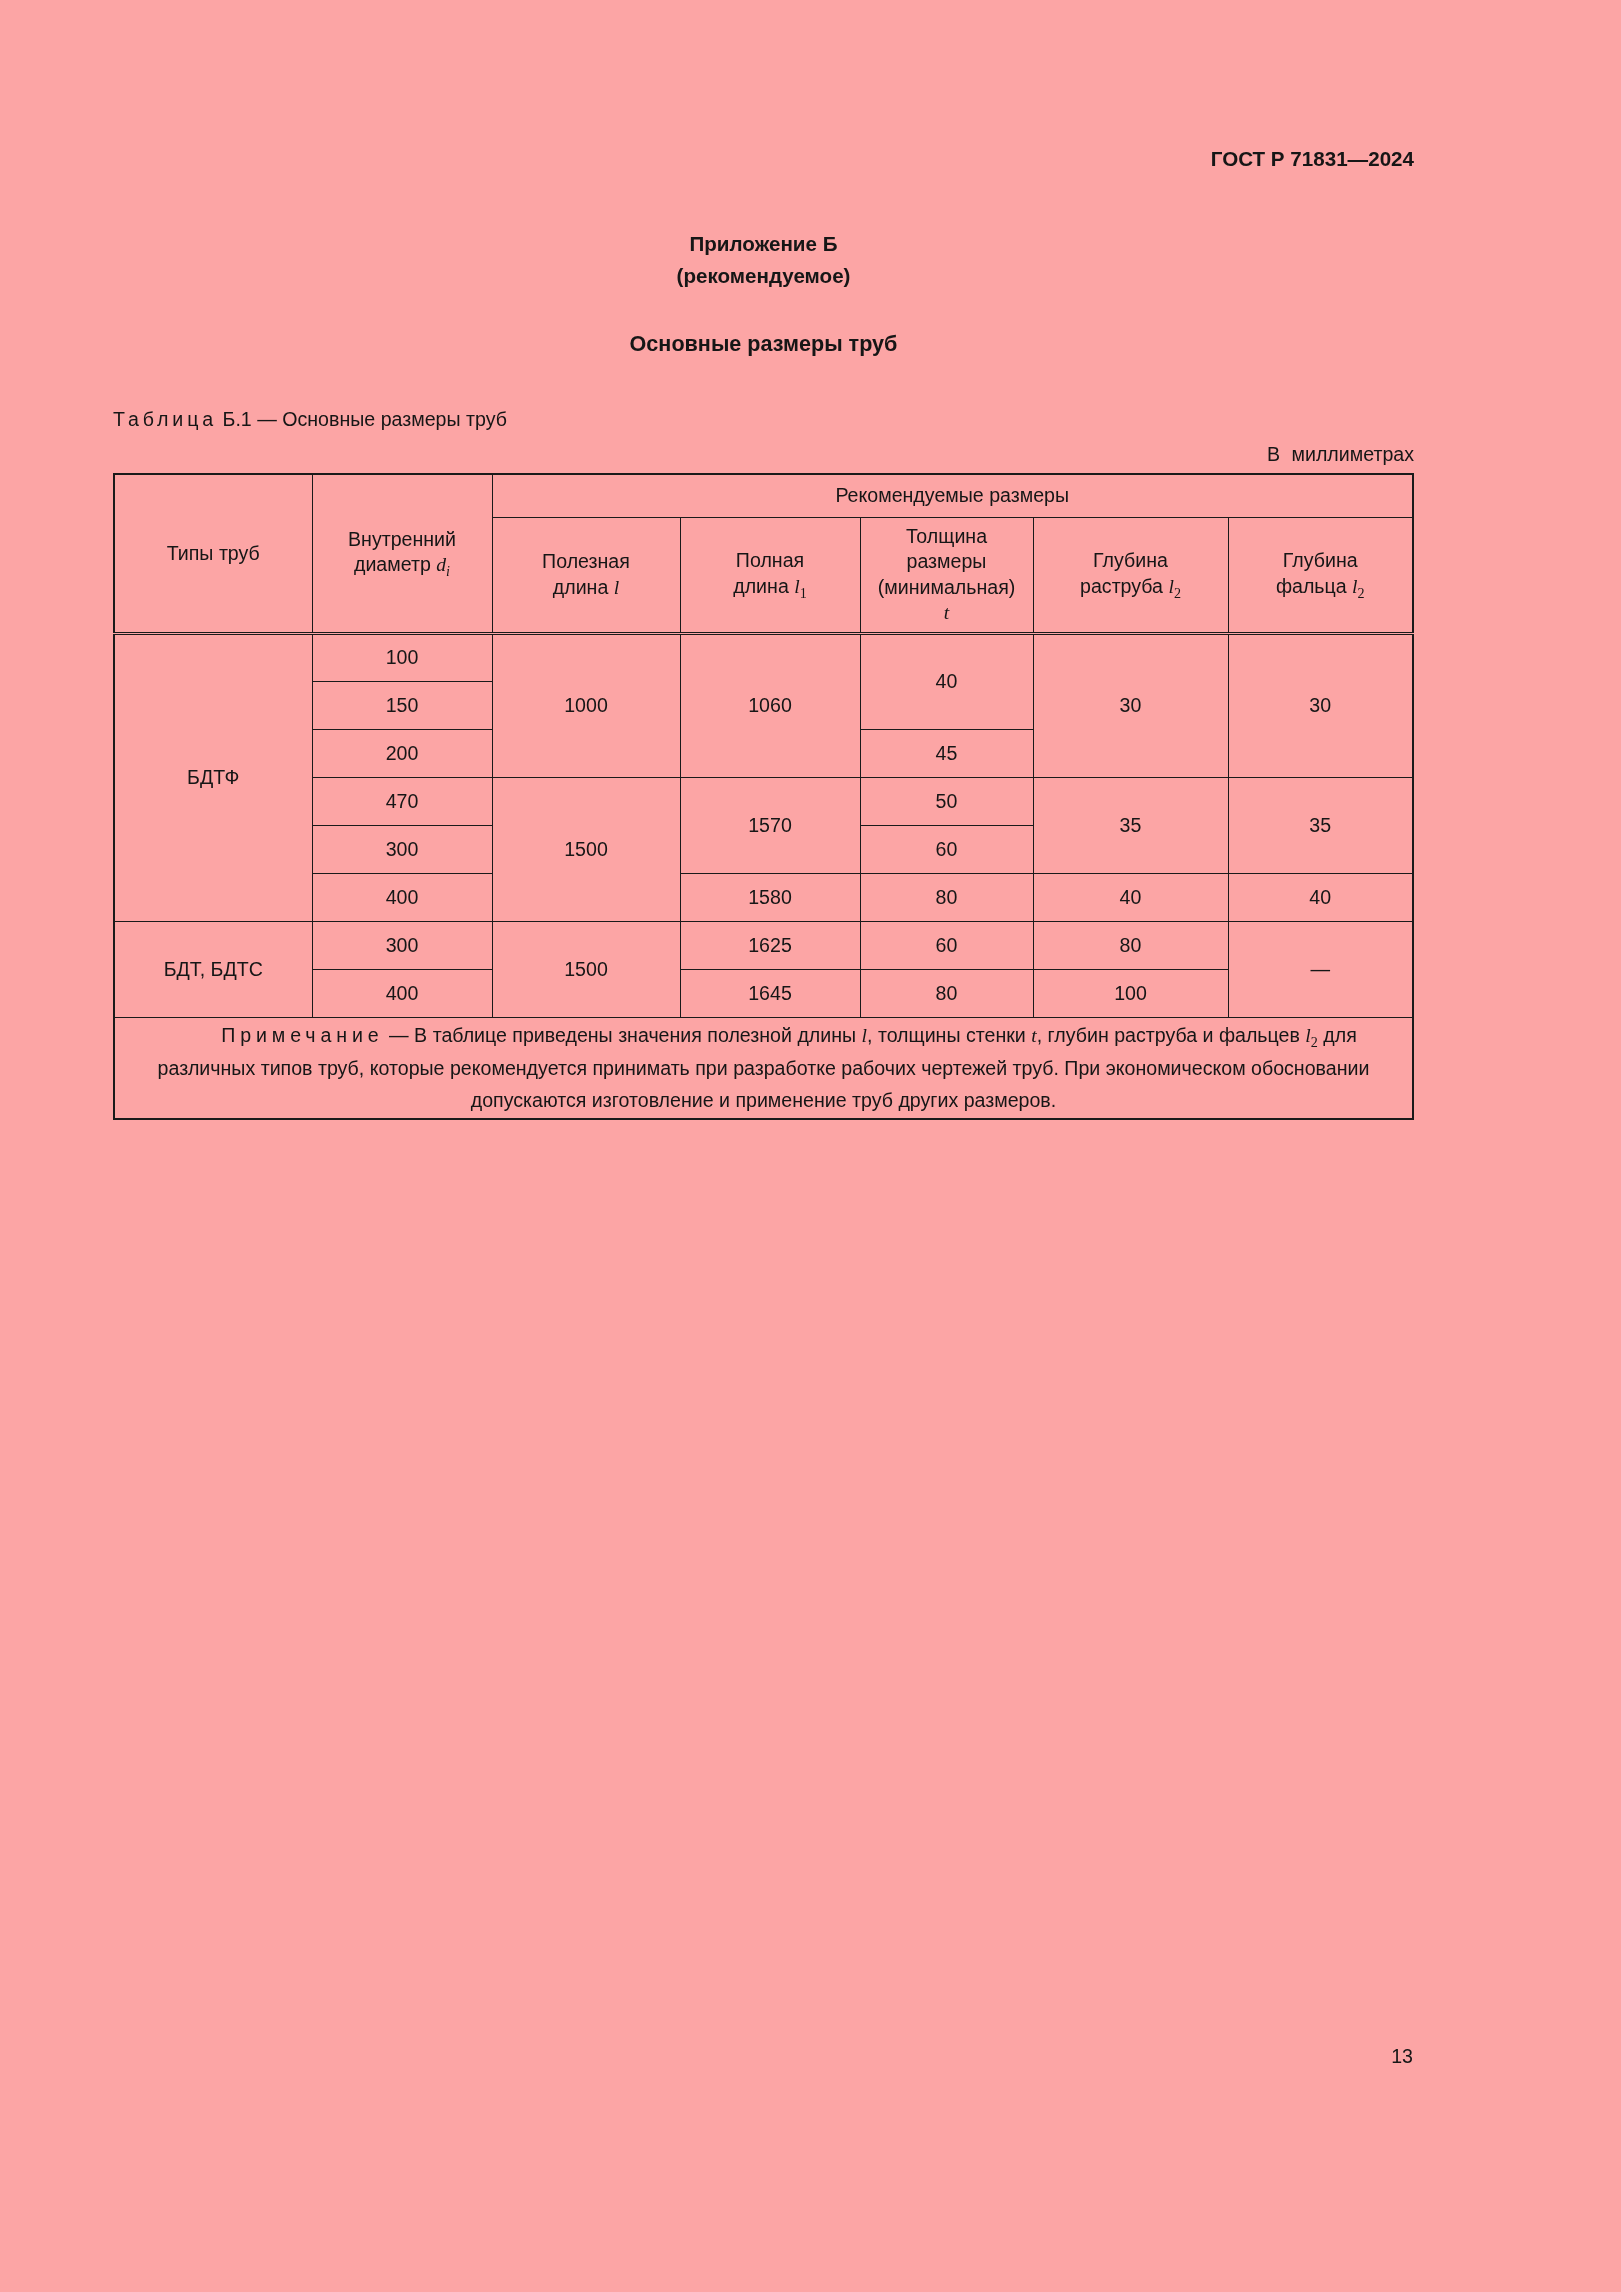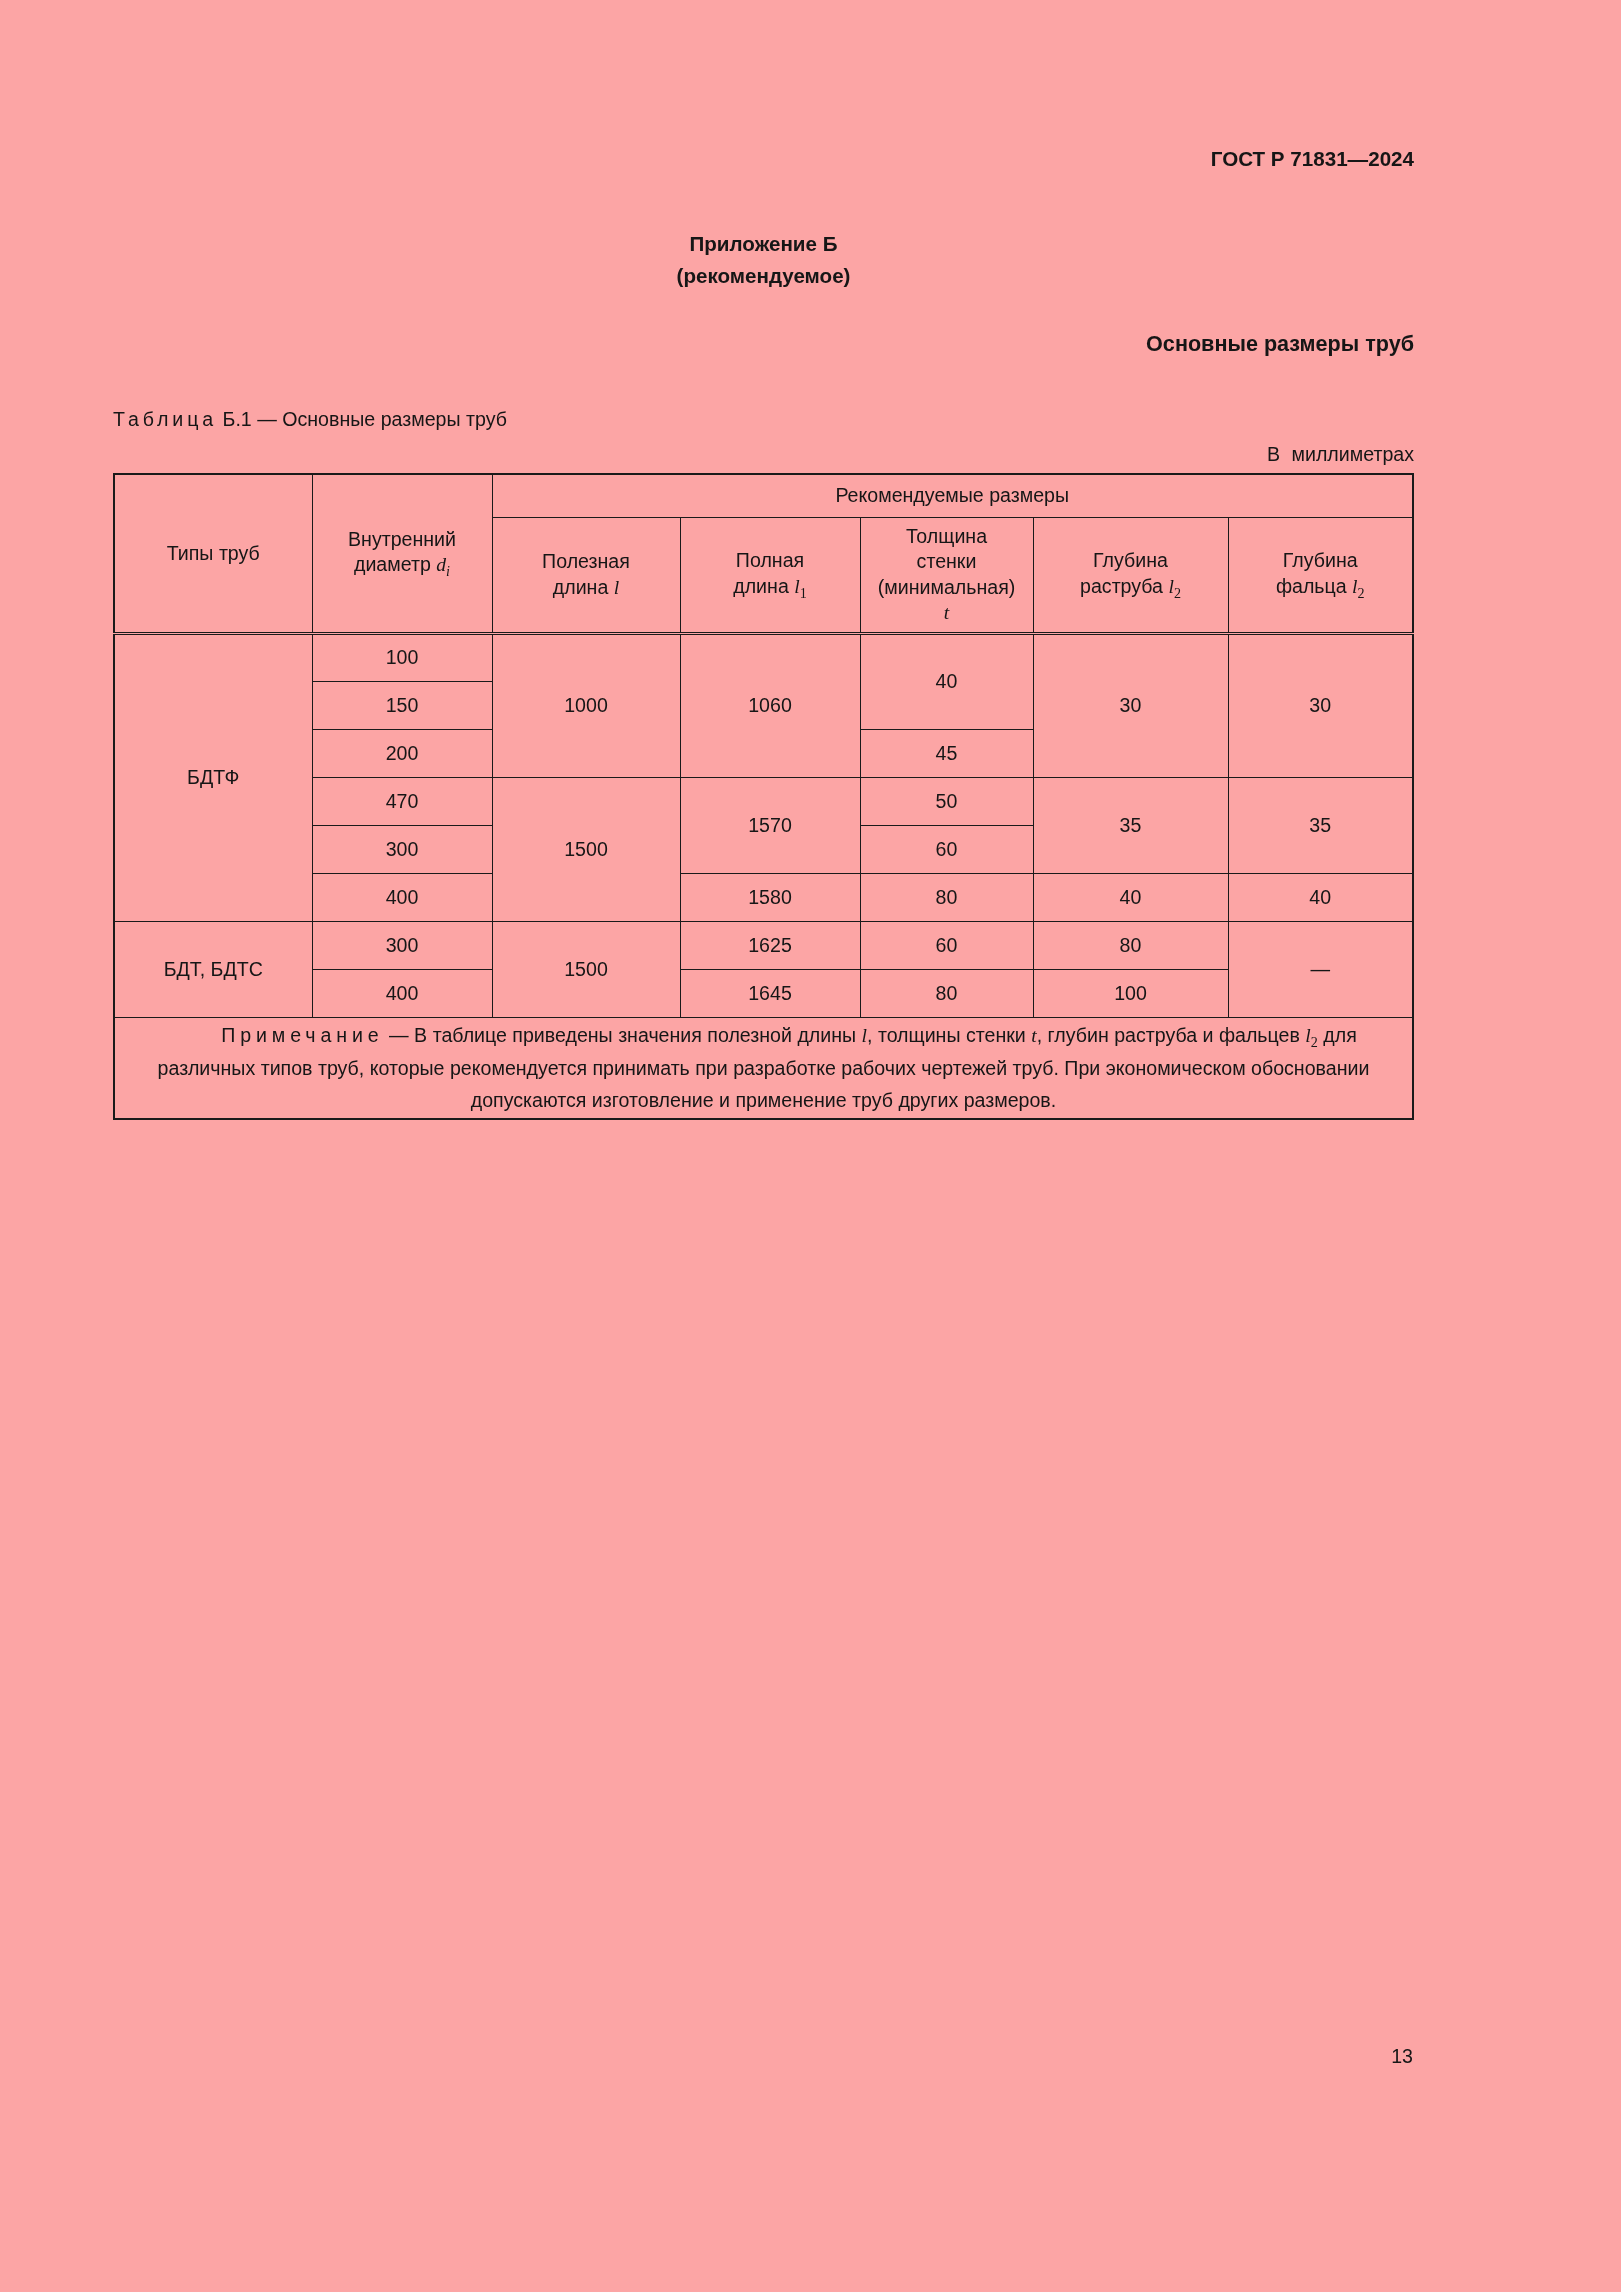--- a/index.html
+++ b/index.html
@@ -27,21 +27,21 @@
   }
   .appendix {
     margin-top: 57px;
     text-align: center;
     font-weight: bold;
     font-size: 20.6px;
     line-height: 1.55;
   }
   .section-title {
     margin: 39px 0 0 0;
-    text-align: right;
+    text-align: center;
     font-weight: bold;
     font-size: 21.6px;
   }
   .caption {
     margin-top: 51px;
     font-size: 19.6px;
   }
   .caption .spaced { letter-spacing: 3.9px; }
   .units {
     margin-top: 11.8px;
@@ -153,21 +153,21 @@
           <th class="hb">
             <span class="ln">Полезная</span>
             <span class="ln"><span>длина </span><i class="var">l</i></span>
           </th>
           <th class="hb">
             <span class="ln">Полная</span>
             <span class="ln"><span>длина </span><i class="var">l</i><sub class="vs">1</sub></span>
           </th>
           <th class="hb">
             <span class="ln">Толщина</span>
-            <span class="ln">стенки</span>
+            <span class="ln">размеры</span>
             <span class="ln">(минимальная)</span>
             <span class="ln"><i class="var">t</i></span>
           </th>
           <th class="hb">
             <span class="ln">Глубина</span>
             <span class="ln"><span>раструба </span><i class="var">l</i><sub class="vs">2</sub></span>
           </th>
           <th class="hb">
             <span class="ln">Глубина</span>
             <span class="ln"><span>фальца </span><i class="var">l</i><sub class="vs">2</sub></span>

